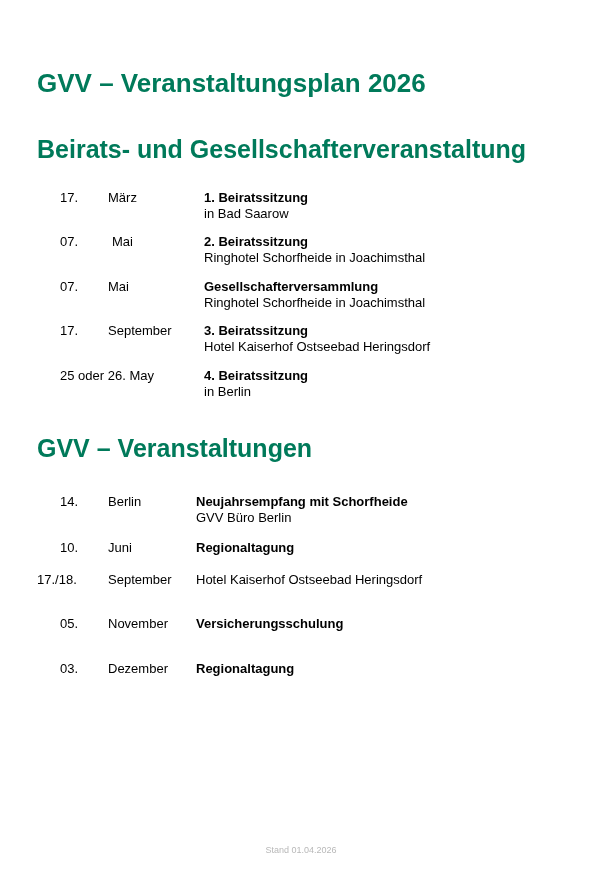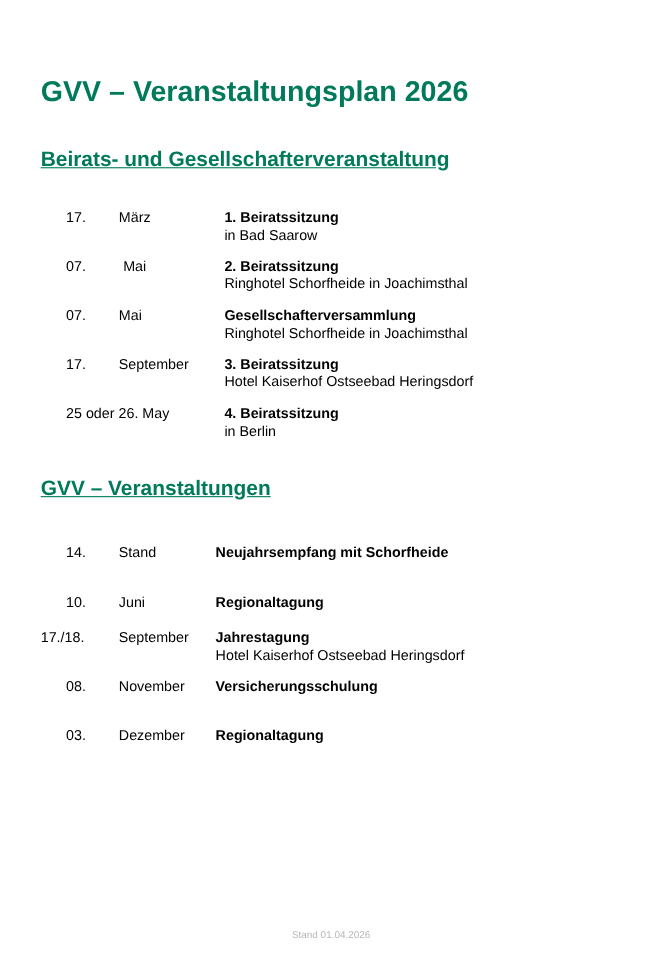--- a/index.html
+++ b/index.html
@@ -1,19 +1,19 @@
 <!DOCTYPE html>
 <html><head>
 <meta charset="utf-8">
 <style>
   html, body { margin: 0; padding: 0; background: #ffffff; }
   body { width: 602px; height: 877px; position: relative; overflow: hidden;
          font-family: "Liberation Sans", sans-serif; color: #000; }
   .title { position: absolute; left: 37px; top: 68px; font-size: 26px; font-weight: bold; color: #007a5a; white-space: nowrap; }
-  .h2 { position: absolute; left: 37px; font-size: 19px; font-weight: bold; color: #007a5a; white-space: nowrap; text-decoration: underline; }
+  .h2 { position: absolute; left: 37px; font-size: 25px; font-weight: bold; color: #007a5a; white-space: nowrap; }
   .row { position: absolute; font-size: 13px; line-height: 16px; white-space: nowrap; }
   .row span { position: absolute; top: 16px; }
   .ev b { font-weight: bold; display: block; }
   .ev .sub { display: block; font-weight: normal; }
   .footer { position: absolute; left: 0; width: 602px; top: 845px; text-align: center; font-size: 9px; color: #b8b8b8; }
 </style>
 </head>
 <body>
 
 <div class="title">GVV – Veranstaltungsplan 2026</div>
@@ -60,42 +60,42 @@
       <span class="sub" style="position:static">in Berlin</span>
     </span>
   </div>
 </div>
 
 <div class="h2" style="top:434px">GVV – Veranstaltungen</div>
 
 <div>
   <div class="row" style="top:478px;left:0;width:602px">
     <span style="left:60px">14.</span>
-    <span style="left:108px">Stand</span>
+    <span style="left:108px">Berlin</span>
     <span class="ev" style="left:196px">
       <b>Neujahrsempfang mit Schorfheide</b>
+      <span class="sub" style="position:static">GVV Büro Berlin</span>
     </span>
   </div>
   <div class="row" style="top:524px;left:0;width:602px">
     <span style="left:60px">10.</span>
     <span style="left:108px">Juni</span>
     <span class="ev" style="left:196px">
       <b>Regionaltagung</b>
     </span>
   </div>
   <div class="row" style="top:556px;left:0;width:602px">
     <span style="left:37px">17./18.</span>
     <span style="left:108px">September</span>
     <span class="ev" style="left:196px">
-      <b>Jahrestagung</b>
       <span class="sub" style="position:static">Hotel Kaiserhof Ostseebad Heringsdorf</span>
     </span>
   </div>
   <div class="row" style="top:600px;left:0;width:602px">
-    <span style="left:60px">08.</span>
+    <span style="left:60px">05.</span>
     <span style="left:108px">November</span>
     <span class="ev" style="left:196px">
       <b>Versicherungsschulung</b>
     </span>
   </div>
   <div class="row" style="top:645px;left:0;width:602px">
     <span style="left:60px">03.</span>
     <span style="left:108px">Dezember</span>
     <span class="ev" style="left:196px">
       <b>Regionaltagung</b>

